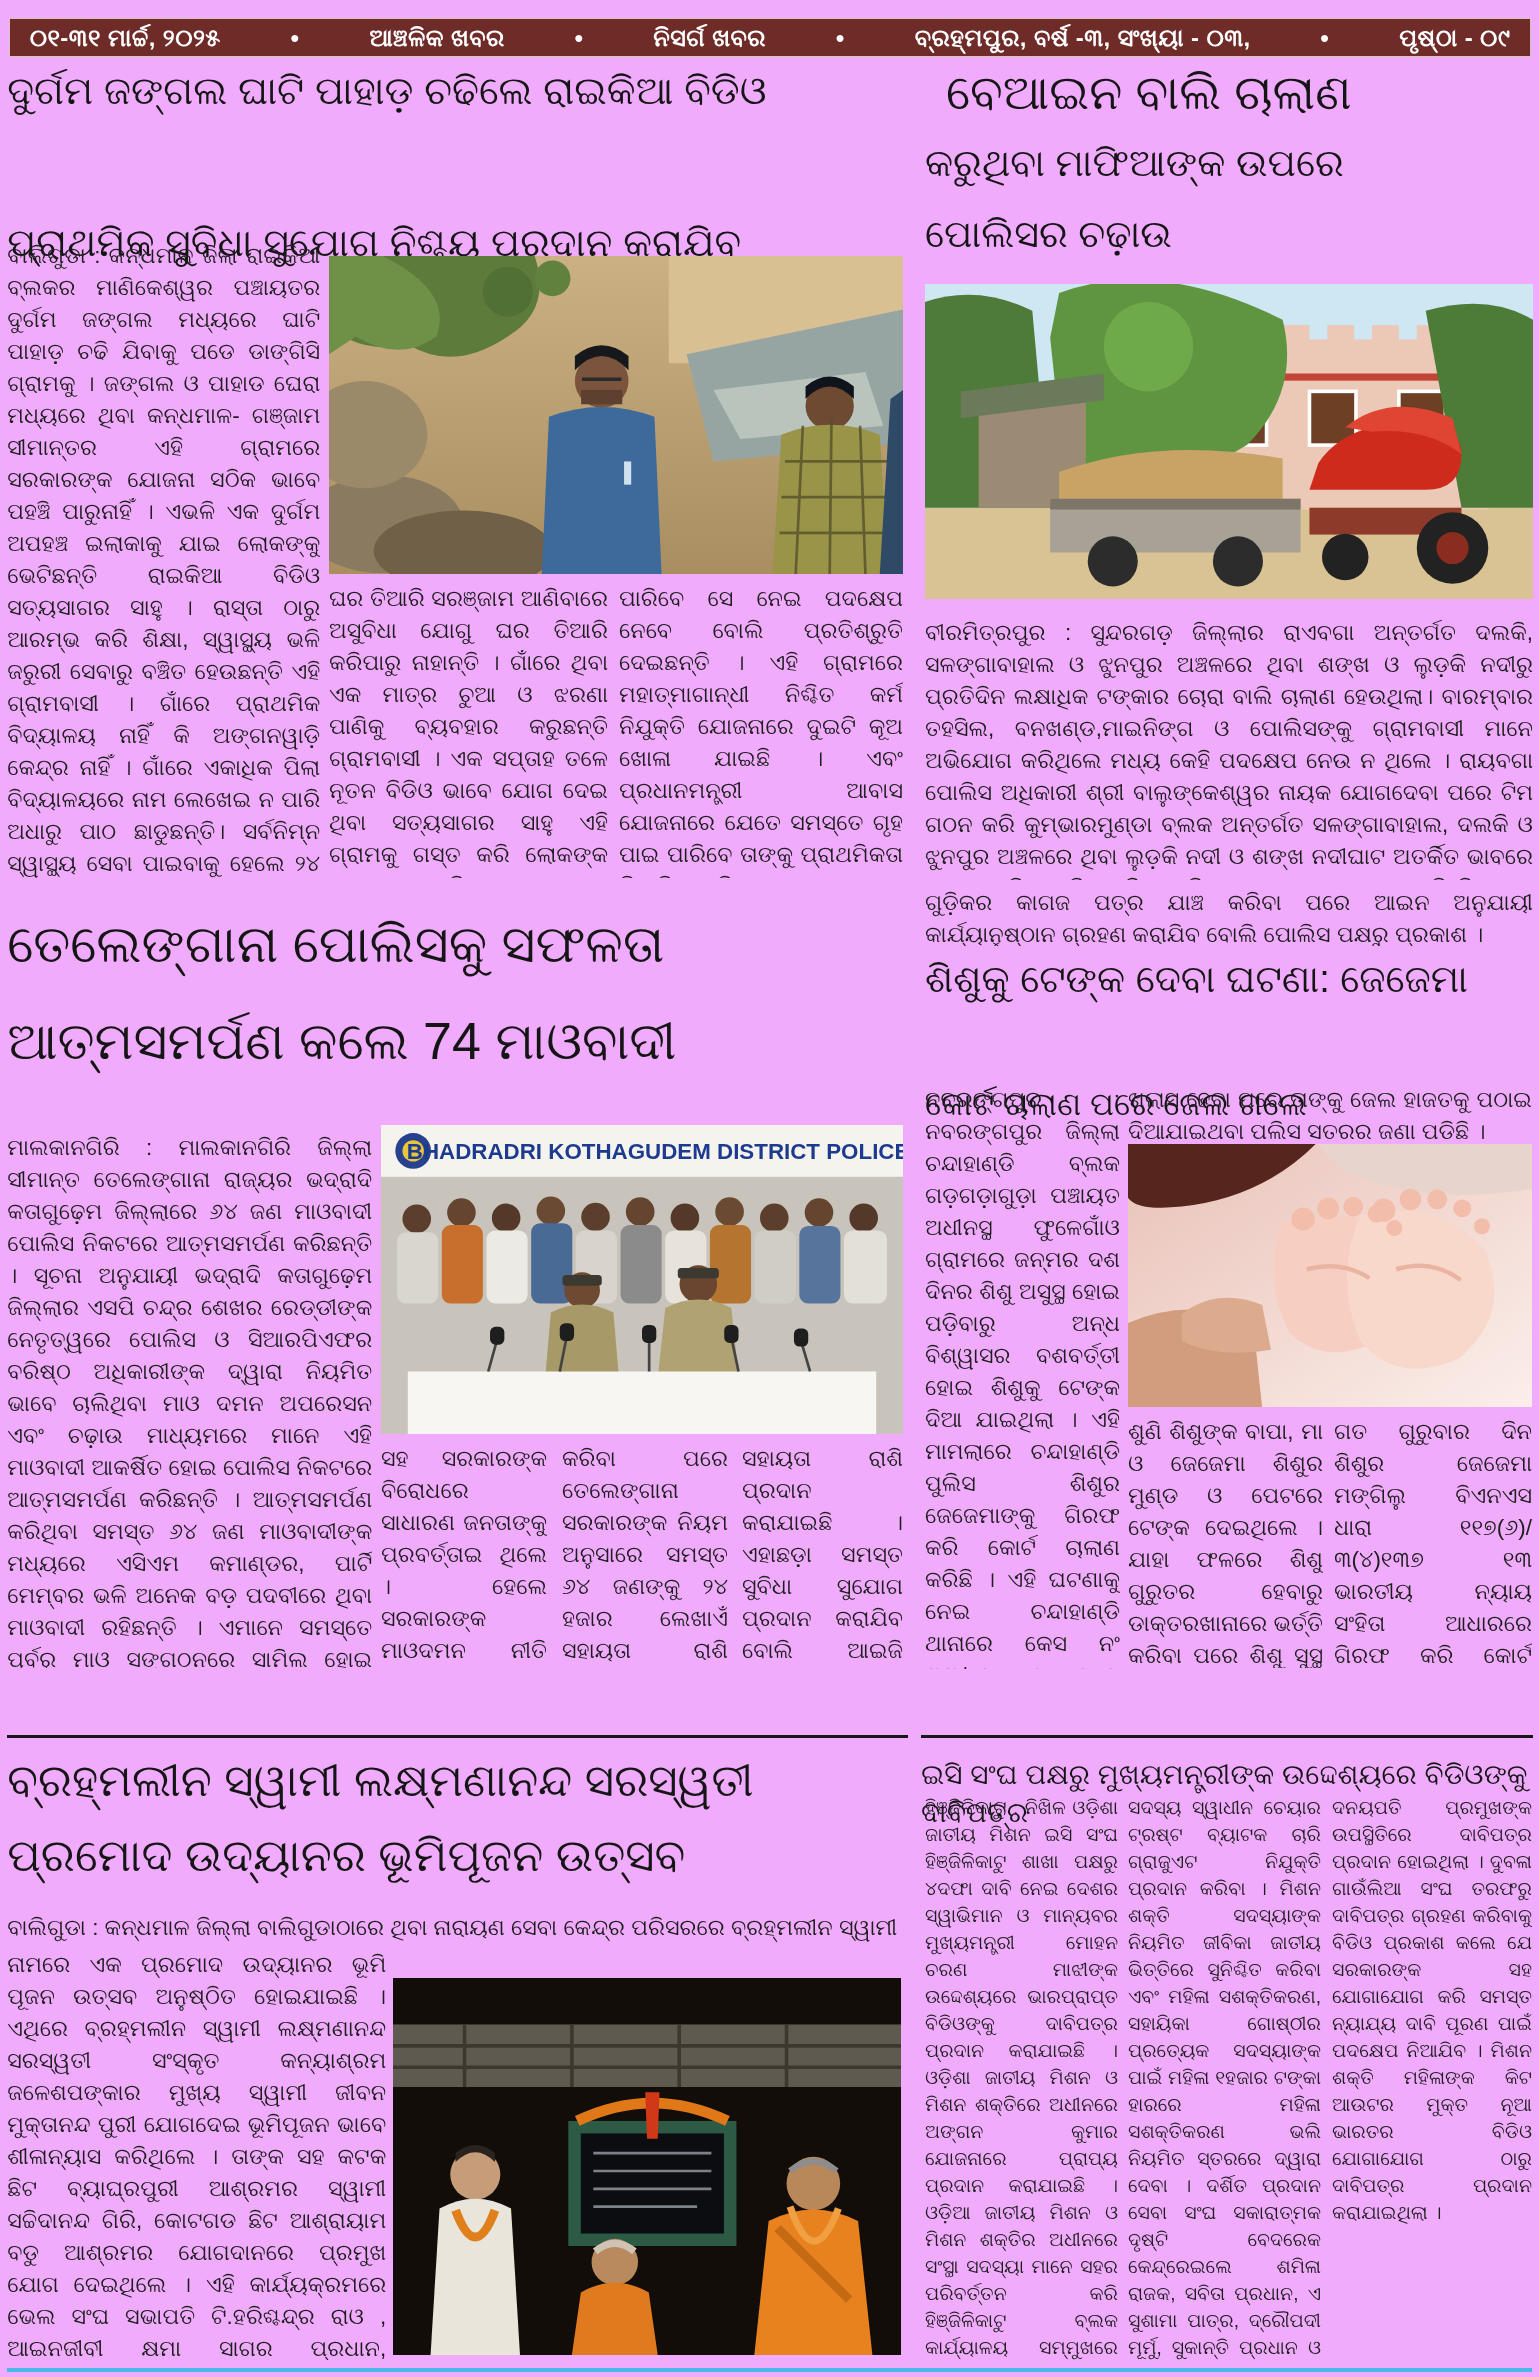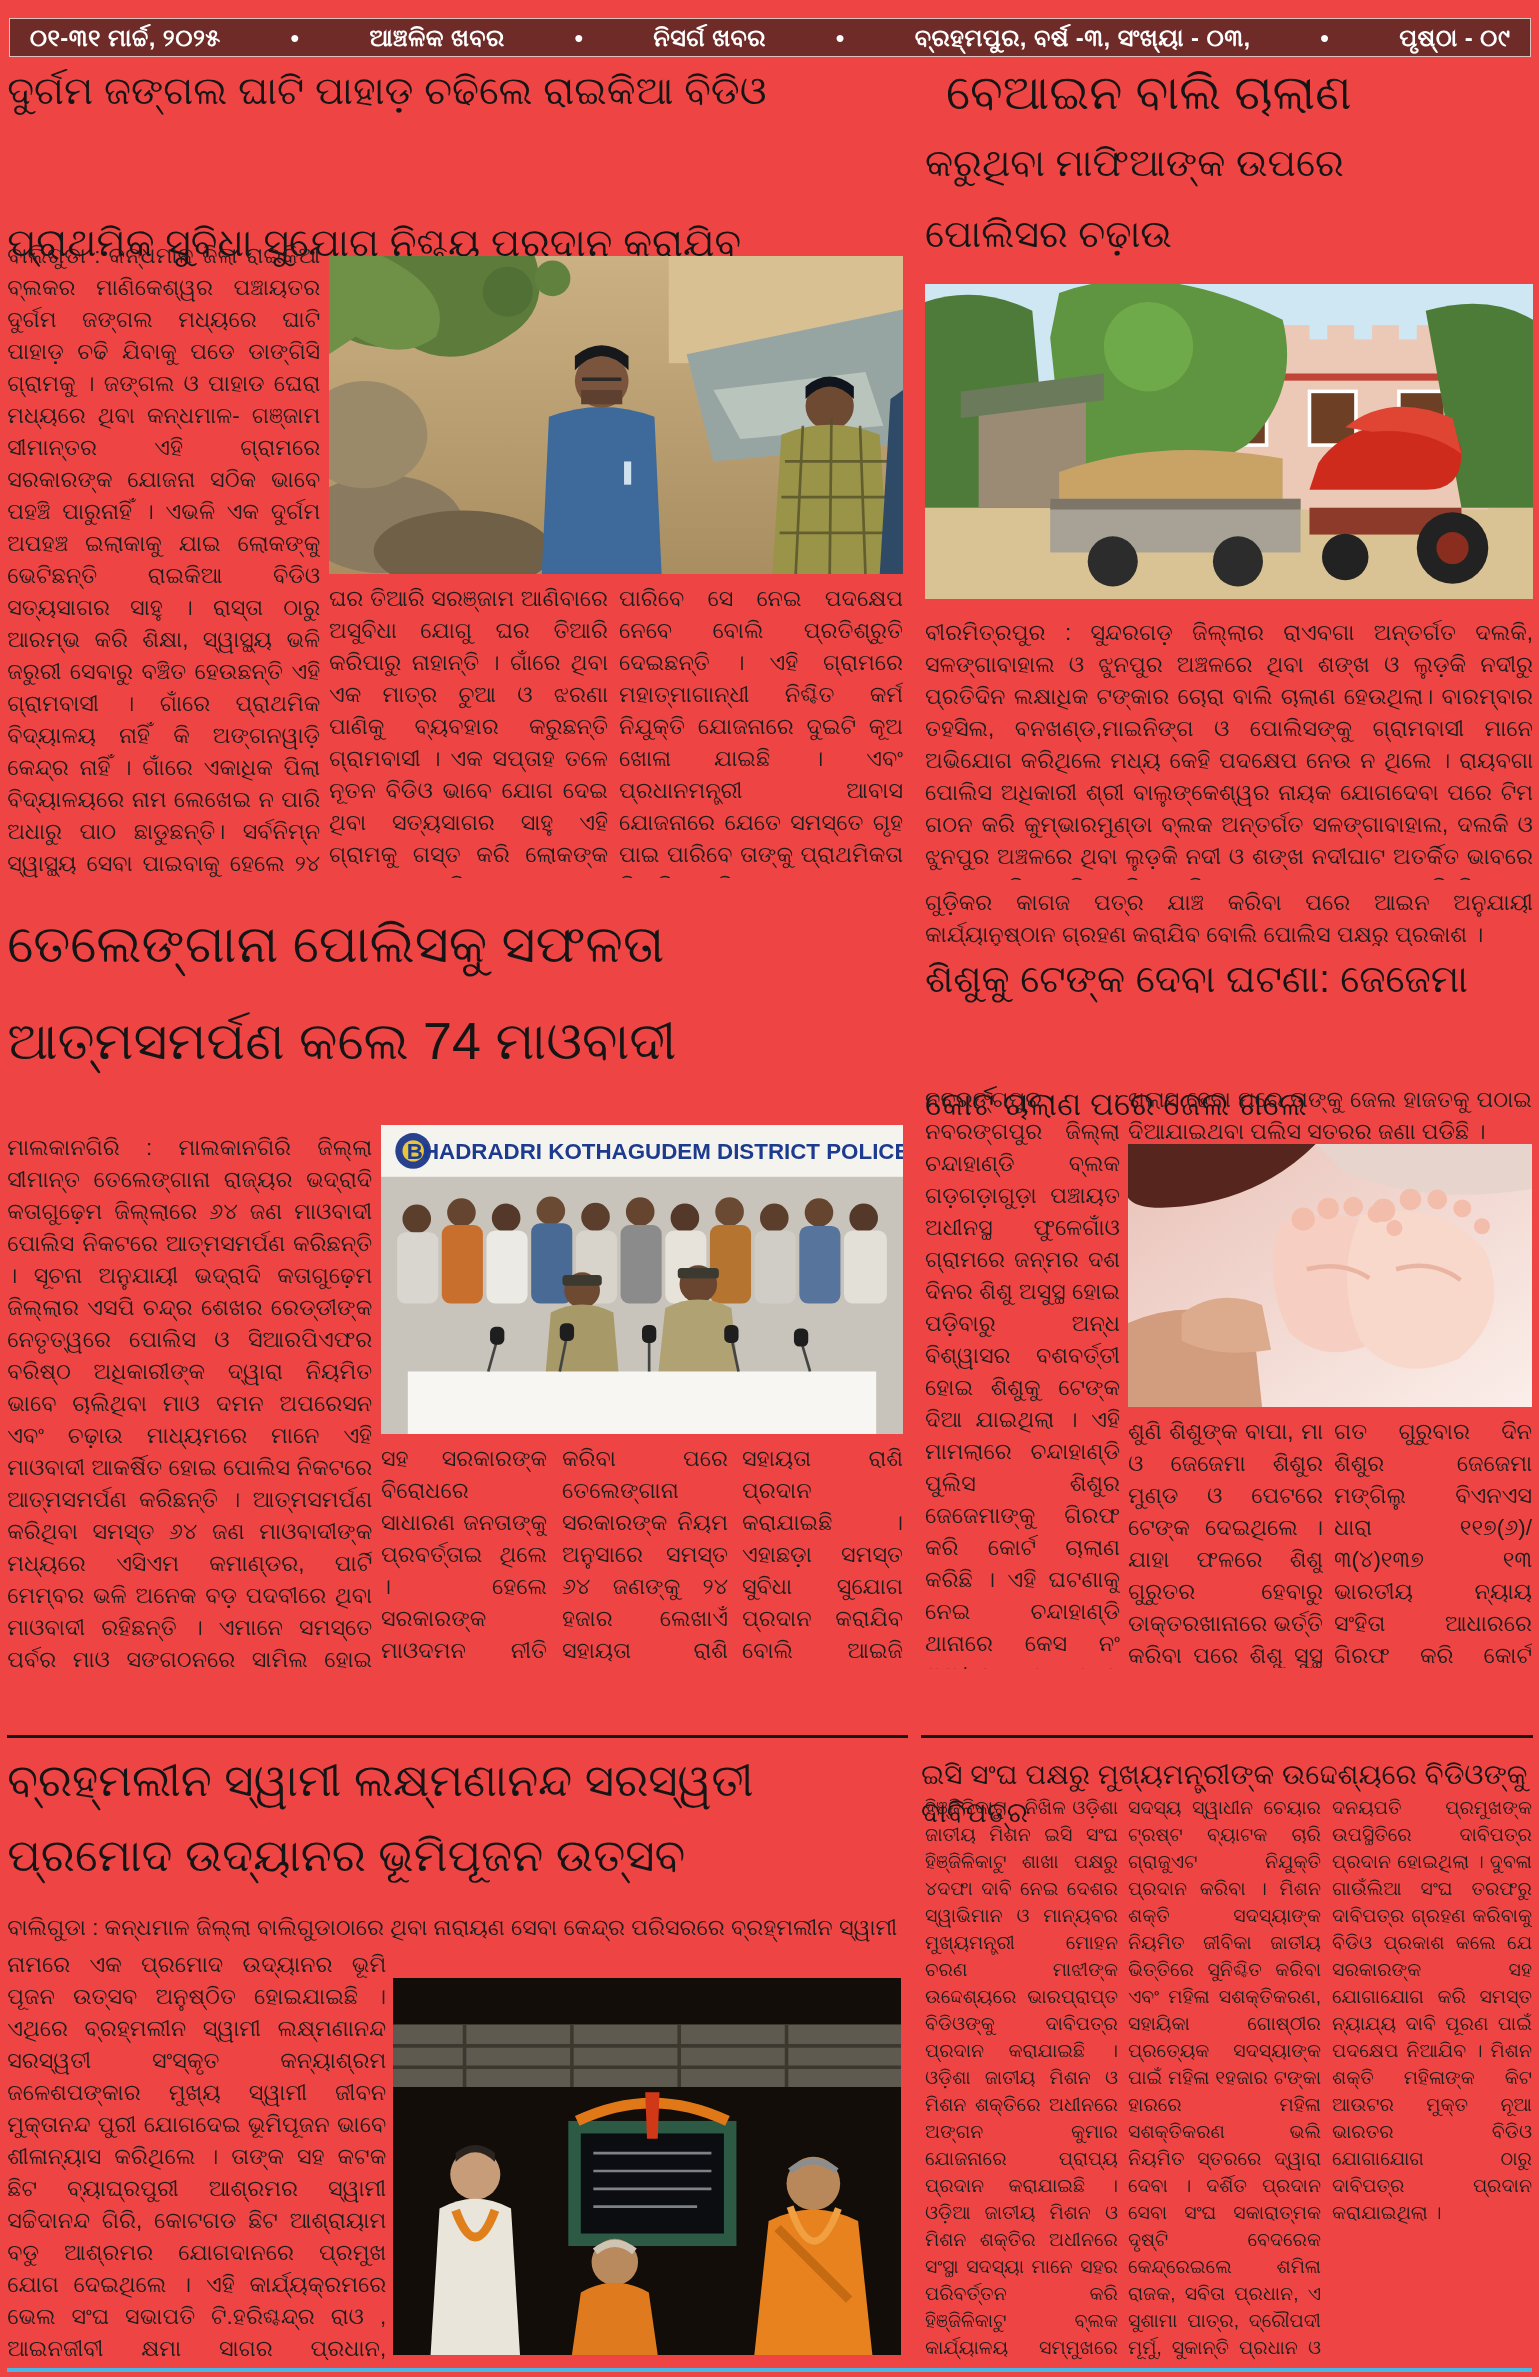--- a/index.html
+++ b/index.html
@@ -1,18 +1,18 @@
 <!DOCTYPE html>
 <html style="font-size:14.3px"><head>
 <meta charset="utf-8">
 <style>
   html,body{margin:0;padding:0;background:#e8e4dc;}
   .page{
     position:relative;width:1540px;height:2377px;margin:0 auto;
-    background:#ef4444;overflow:hidden;
+    background:#f0abfc;overflow:hidden;
     font-family:"Liberation Sans", sans-serif;
   }
   .masthead{
     position:absolute;left:9px;top:18px;width:1522px;height:39px;
     background:#6e2b28;border:1.8px solid #d9c2bc;box-sizing:border-box;
     color:#ffffff;display:flex;align-items:center;justify-content:space-between;
     padding:0 19.7px;font-size:24px;font-weight:700;letter-spacing:0.4px;
   }
   .masthead .seg{white-space:nowrap;}
   .masthead .dot{font-size:16px;margin:0 7.2px;}

